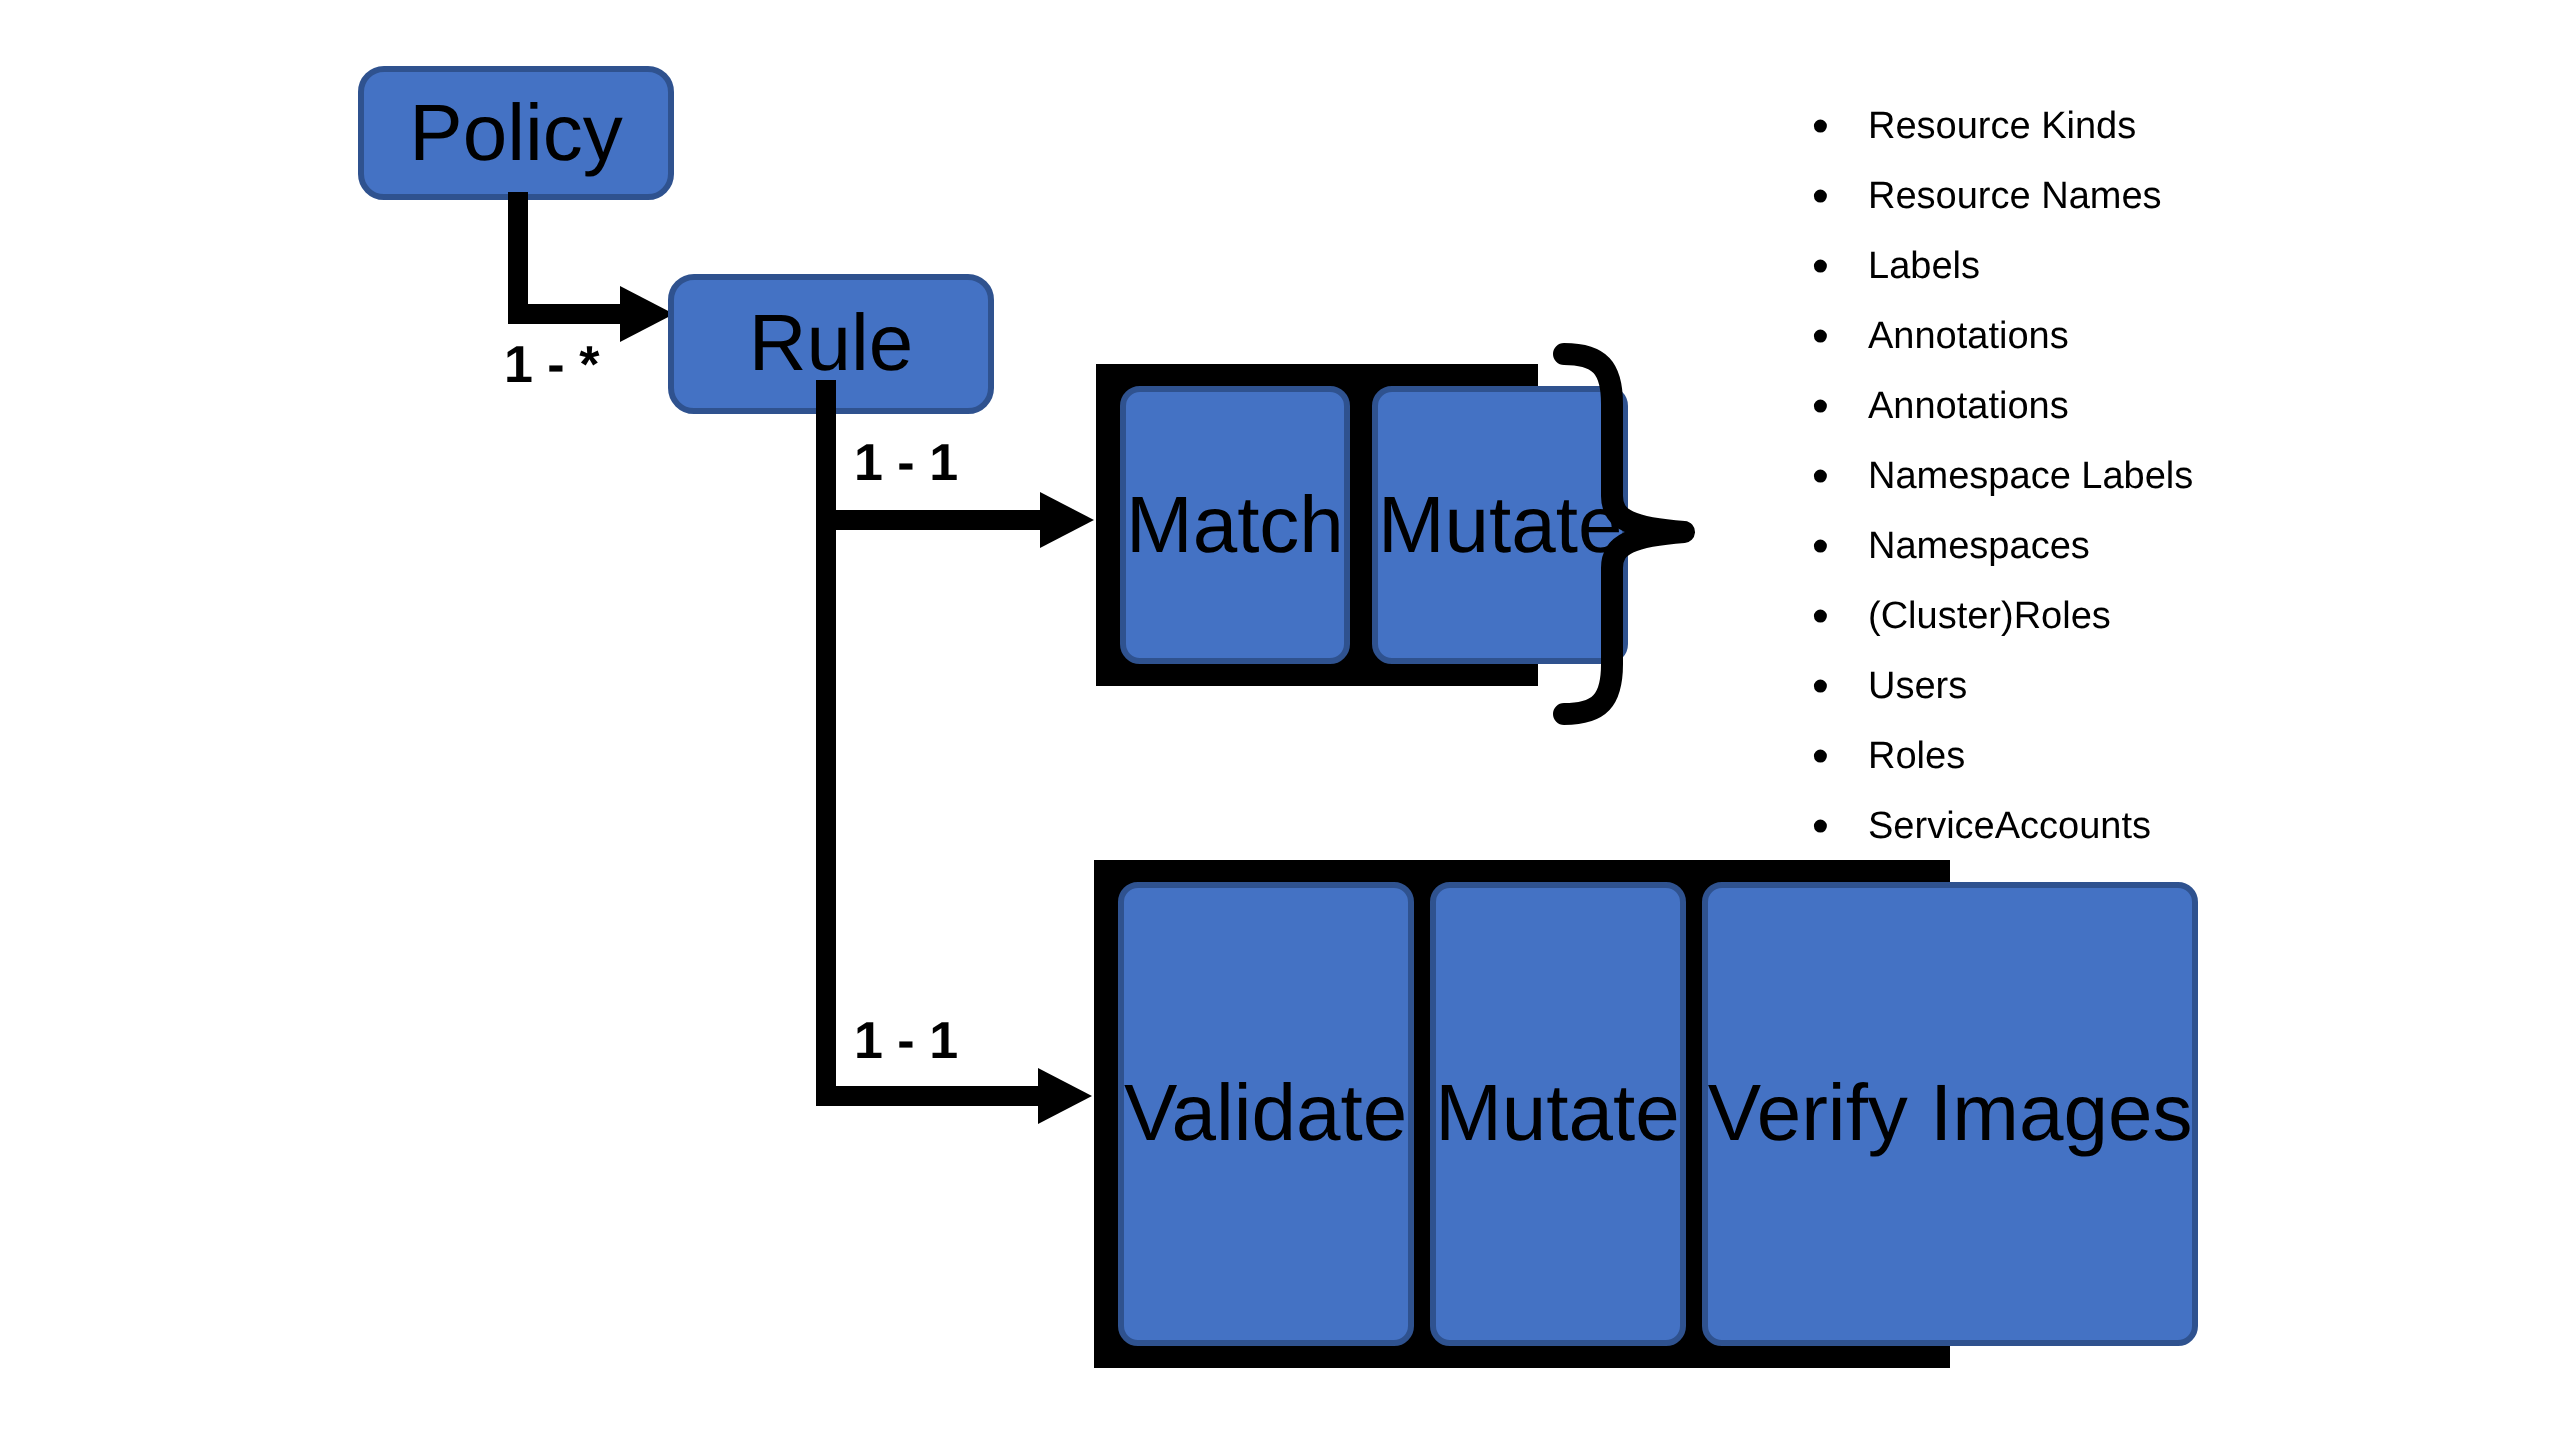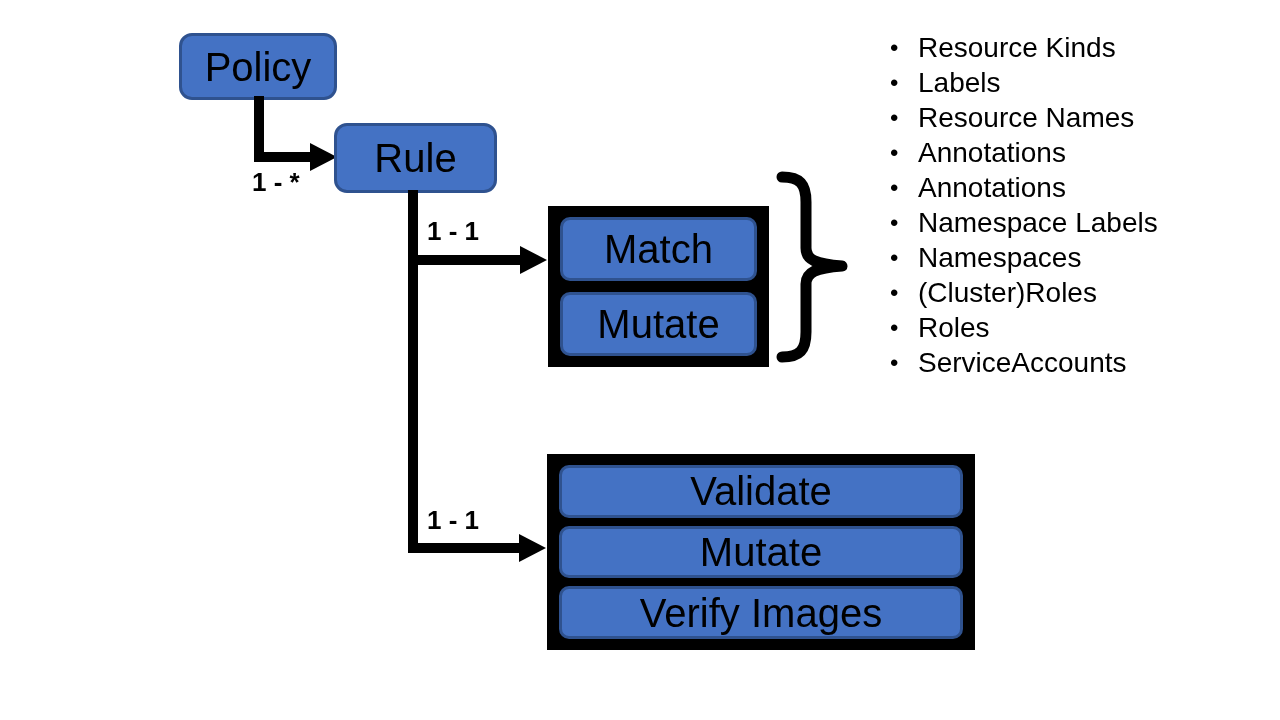--- a/index.html
+++ b/index.html
@@ -23,25 +23,25 @@
     font-size: 40px;
     line-height: 1;
     white-space: nowrap;
   }
 
   
   .group {
     position: absolute;
     background: #000000;
     box-sizing: border-box;
-    display: flex; flex-direction: column; margin-top: 24px;
+    display: flex; 
   }
   .group .node { position: static; border-radius: 10px; flex: 1; border-width: 3px; }
   .group-match   { left: 548px; top: 182px; width: 221px; height: 161px; padding: 11px 12px; gap: 11px; }
-  .group-actions { left: 547px; top: 430px; width: 428px; height: 196px; padding: 11px 12px; gap: 8px; }
+  .group-actions { left: 547px; top: 430px; width: 428px; height: 254px; padding: 11px 12px; gap: 8px; }
 
   
   .connector { position: absolute; background: #000000; }
   .edge-policy-rule-v   { left: 254px; top: 96px;  width: 10px;  height: 66px; }
   .edge-policy-rule-h   { left: 254px; top: 152px; width: 58px;  height: 10px; }
   .edge-rule-trunk      { left: 408px; top: 190px; width: 10px;  height: 363px; }
   .edge-rule-match-h    { left: 408px; top: 255px; width: 114px; height: 10px; }
   .edge-rule-actions-h  { left: 408px; top: 543px; width: 113px; height: 10px; }
 
   .arrowhead {
@@ -58,30 +58,30 @@
     position: absolute;
     font-size: 26px; font-weight: bold; color: #000000;
     line-height: 1; white-space: nowrap;
   }
   .card-policy-rule   { left: 252px; top: 169px; }
   .card-rule-match    { left: 427px; top: 218px; }
   .card-rule-actions  { left: 427px; top: 507px; }
 
   
   .node-policy { left: 179px; top: 33px;  width: 158px; height: 67px; }
-  .node-rule   { left: 334px; top: 123px; width: 163px; height: 70px; }
+  .node-rule   { left: 334px; top: 137px; width: 163px; height: 70px; }
 
   
   .brace { position: absolute; left: 770px; top: 168px; }
 
   
   .criteria-list {
     position: absolute; left: 880px; top: 30px;
-    margin: 0; padding: 0; list-style: none;
-    color: #000000; font-size: 28px;
+    margin: 16px; padding: 0; list-style: none;
+    color: #000000; font-size: 19px;
   }
   .criteria-list li {
     position: relative;
     padding-left: 38px;
     line-height: 35px;
     white-space: nowrap;
   }
   .criteria-list li::before {
     content: "\2022";
     position: absolute; left: 10px; top: 0;
@@ -123,27 +123,28 @@
       <span>Mutate</span>
     </div>
   </div>
 
   <svg class="brace" width="85" height="200" viewBox="0 0 85 200" xmlns="http://www.w3.org/2000/svg">
     <path d="M12 9 C30 9 36 16 36 34 L36 80 C36 92 46 96 72 98 C46 100 36 104 36 116 L36 164 C36 182 30 189 12 189" fill="none" stroke="#000000" stroke-width="11" stroke-linecap="round" stroke-linejoin="round"></path>
   </svg>
 
   <ul class="criteria-list">
       <li>Resource Kinds</li>
+      <li>Resource Names</li>
       <li>Labels</li>
-      <li>Resource Names</li>
       <li>Annotations</li>
       <li>Annotations</li>
       <li>Namespace Labels</li>
       <li>Namespaces</li>
       <li>(Cluster)Roles</li>
+      <li>Users</li>
       <li>Roles</li>
       <li>ServiceAccounts</li>
     </ul>
 
   <div class="group group-actions">
       <div class="node">Validate</div>
       <div class="node">Mutate</div>
       <div class="node">Verify Images</div>
     </div>
 

